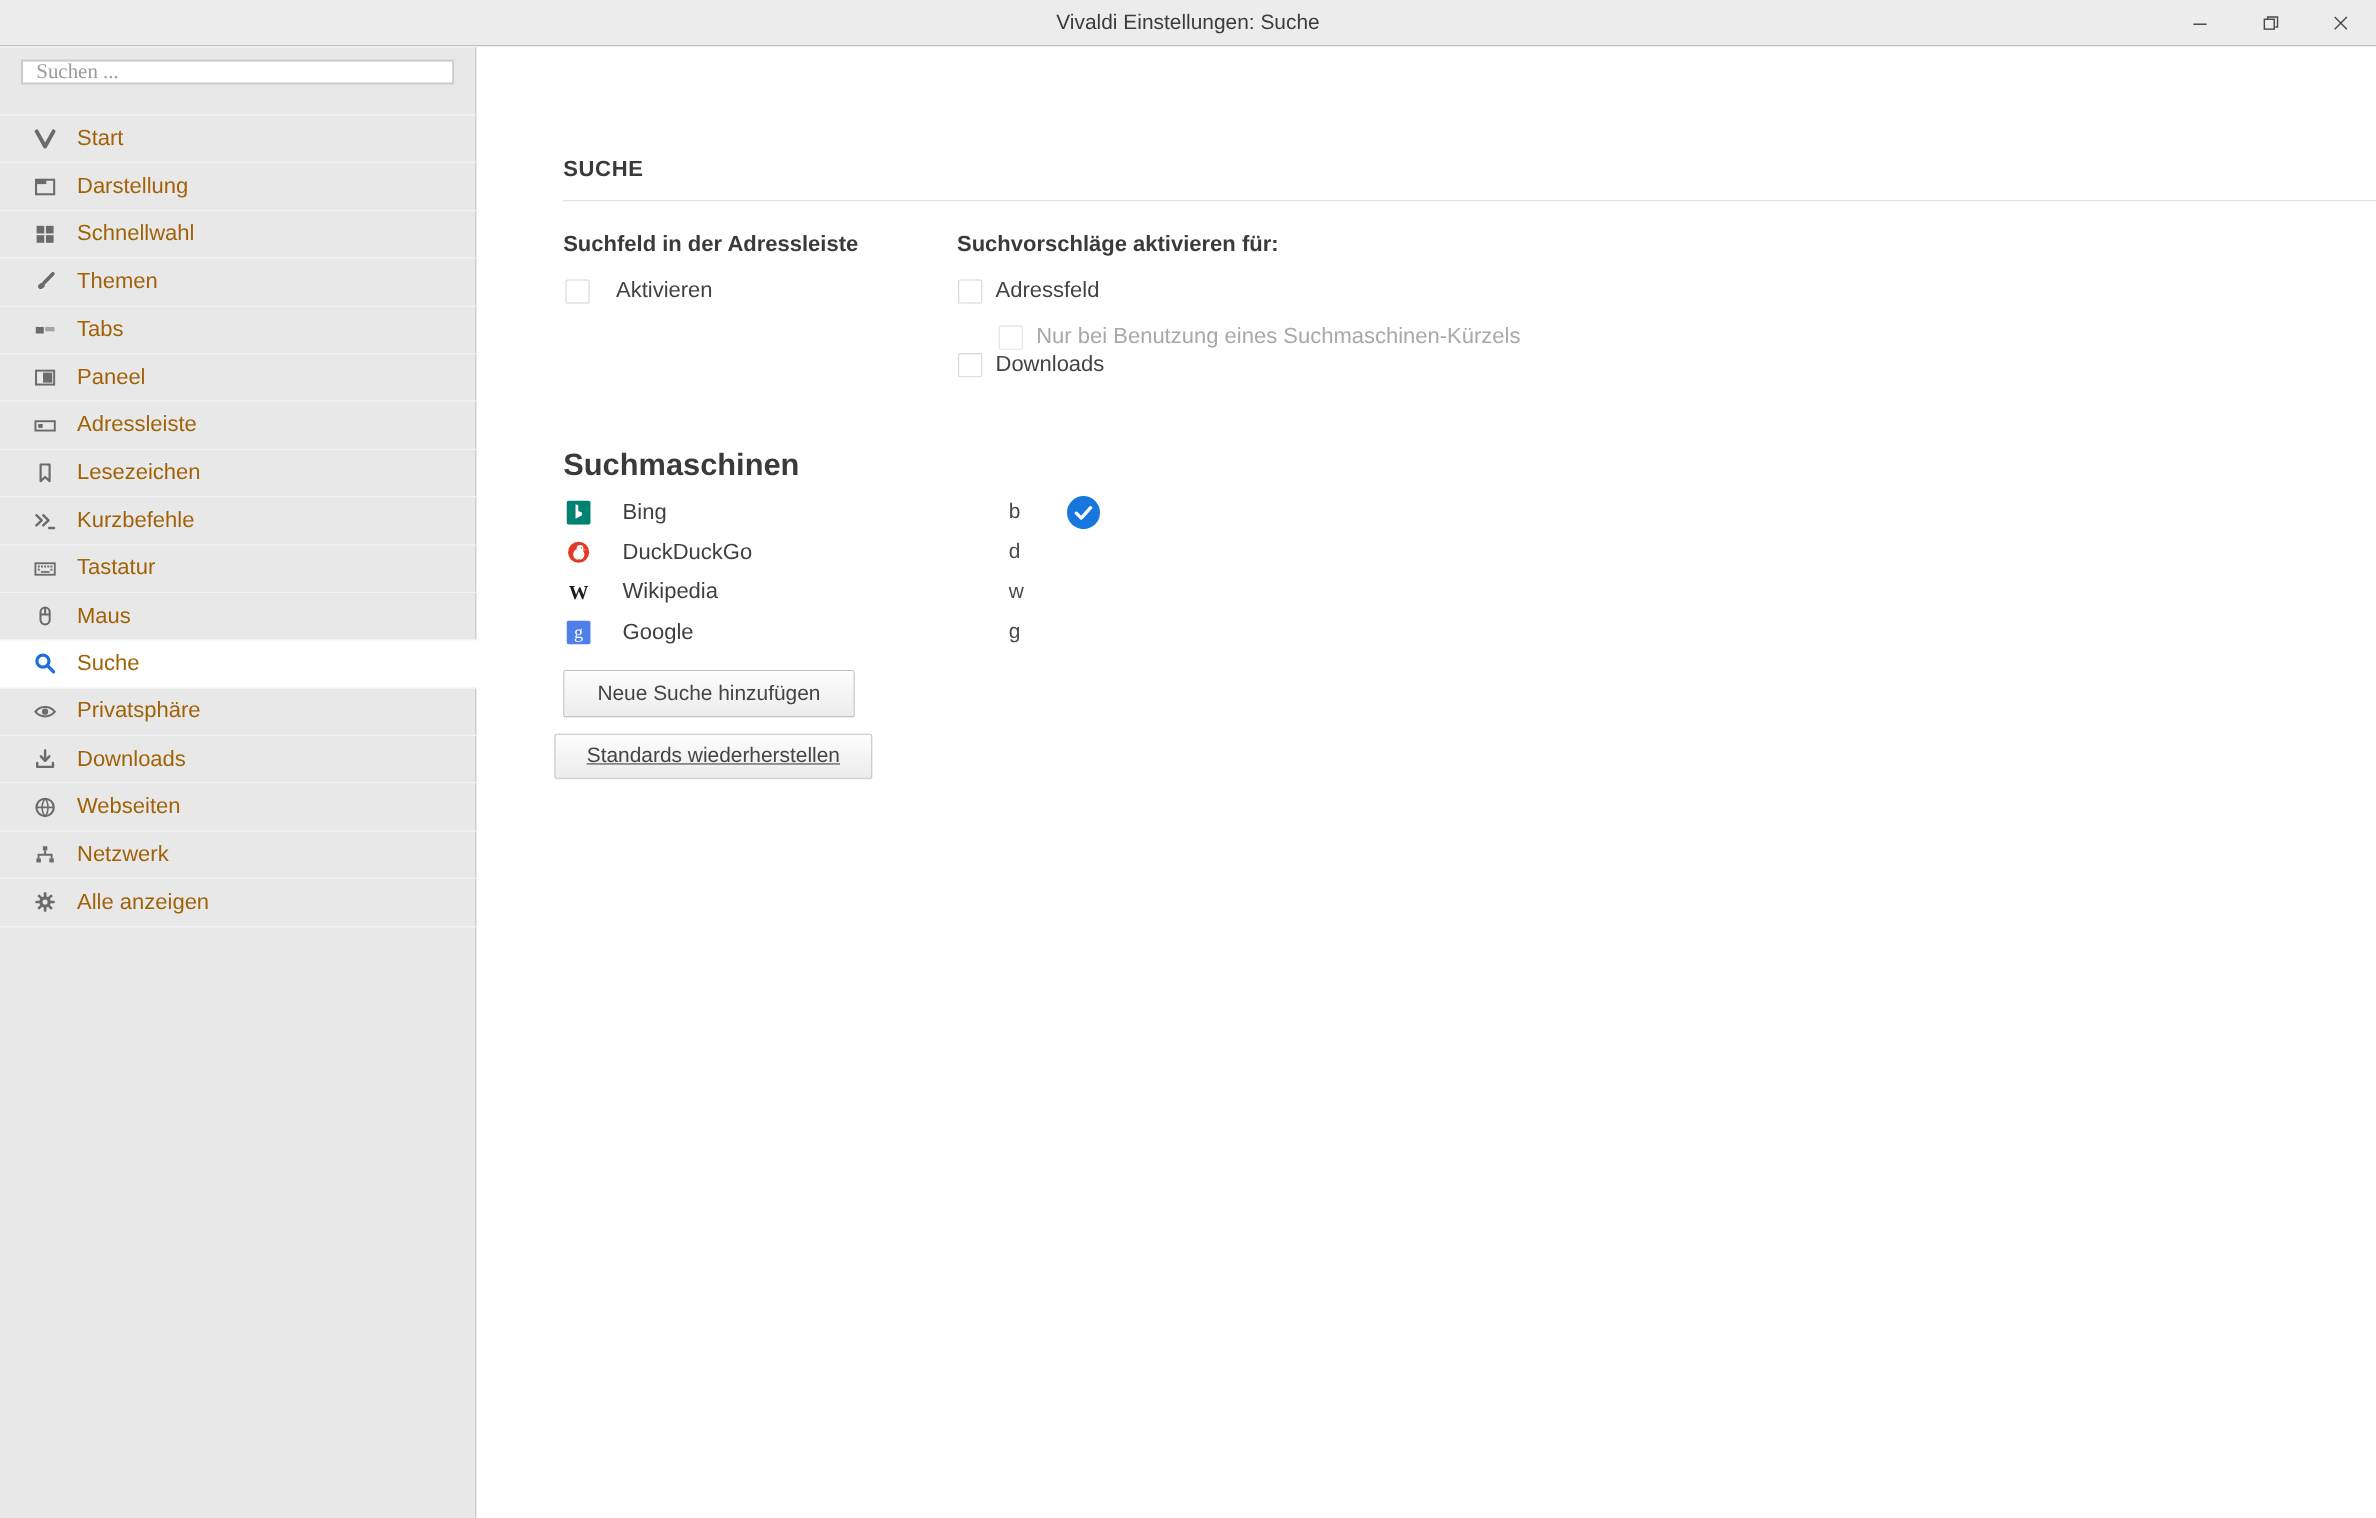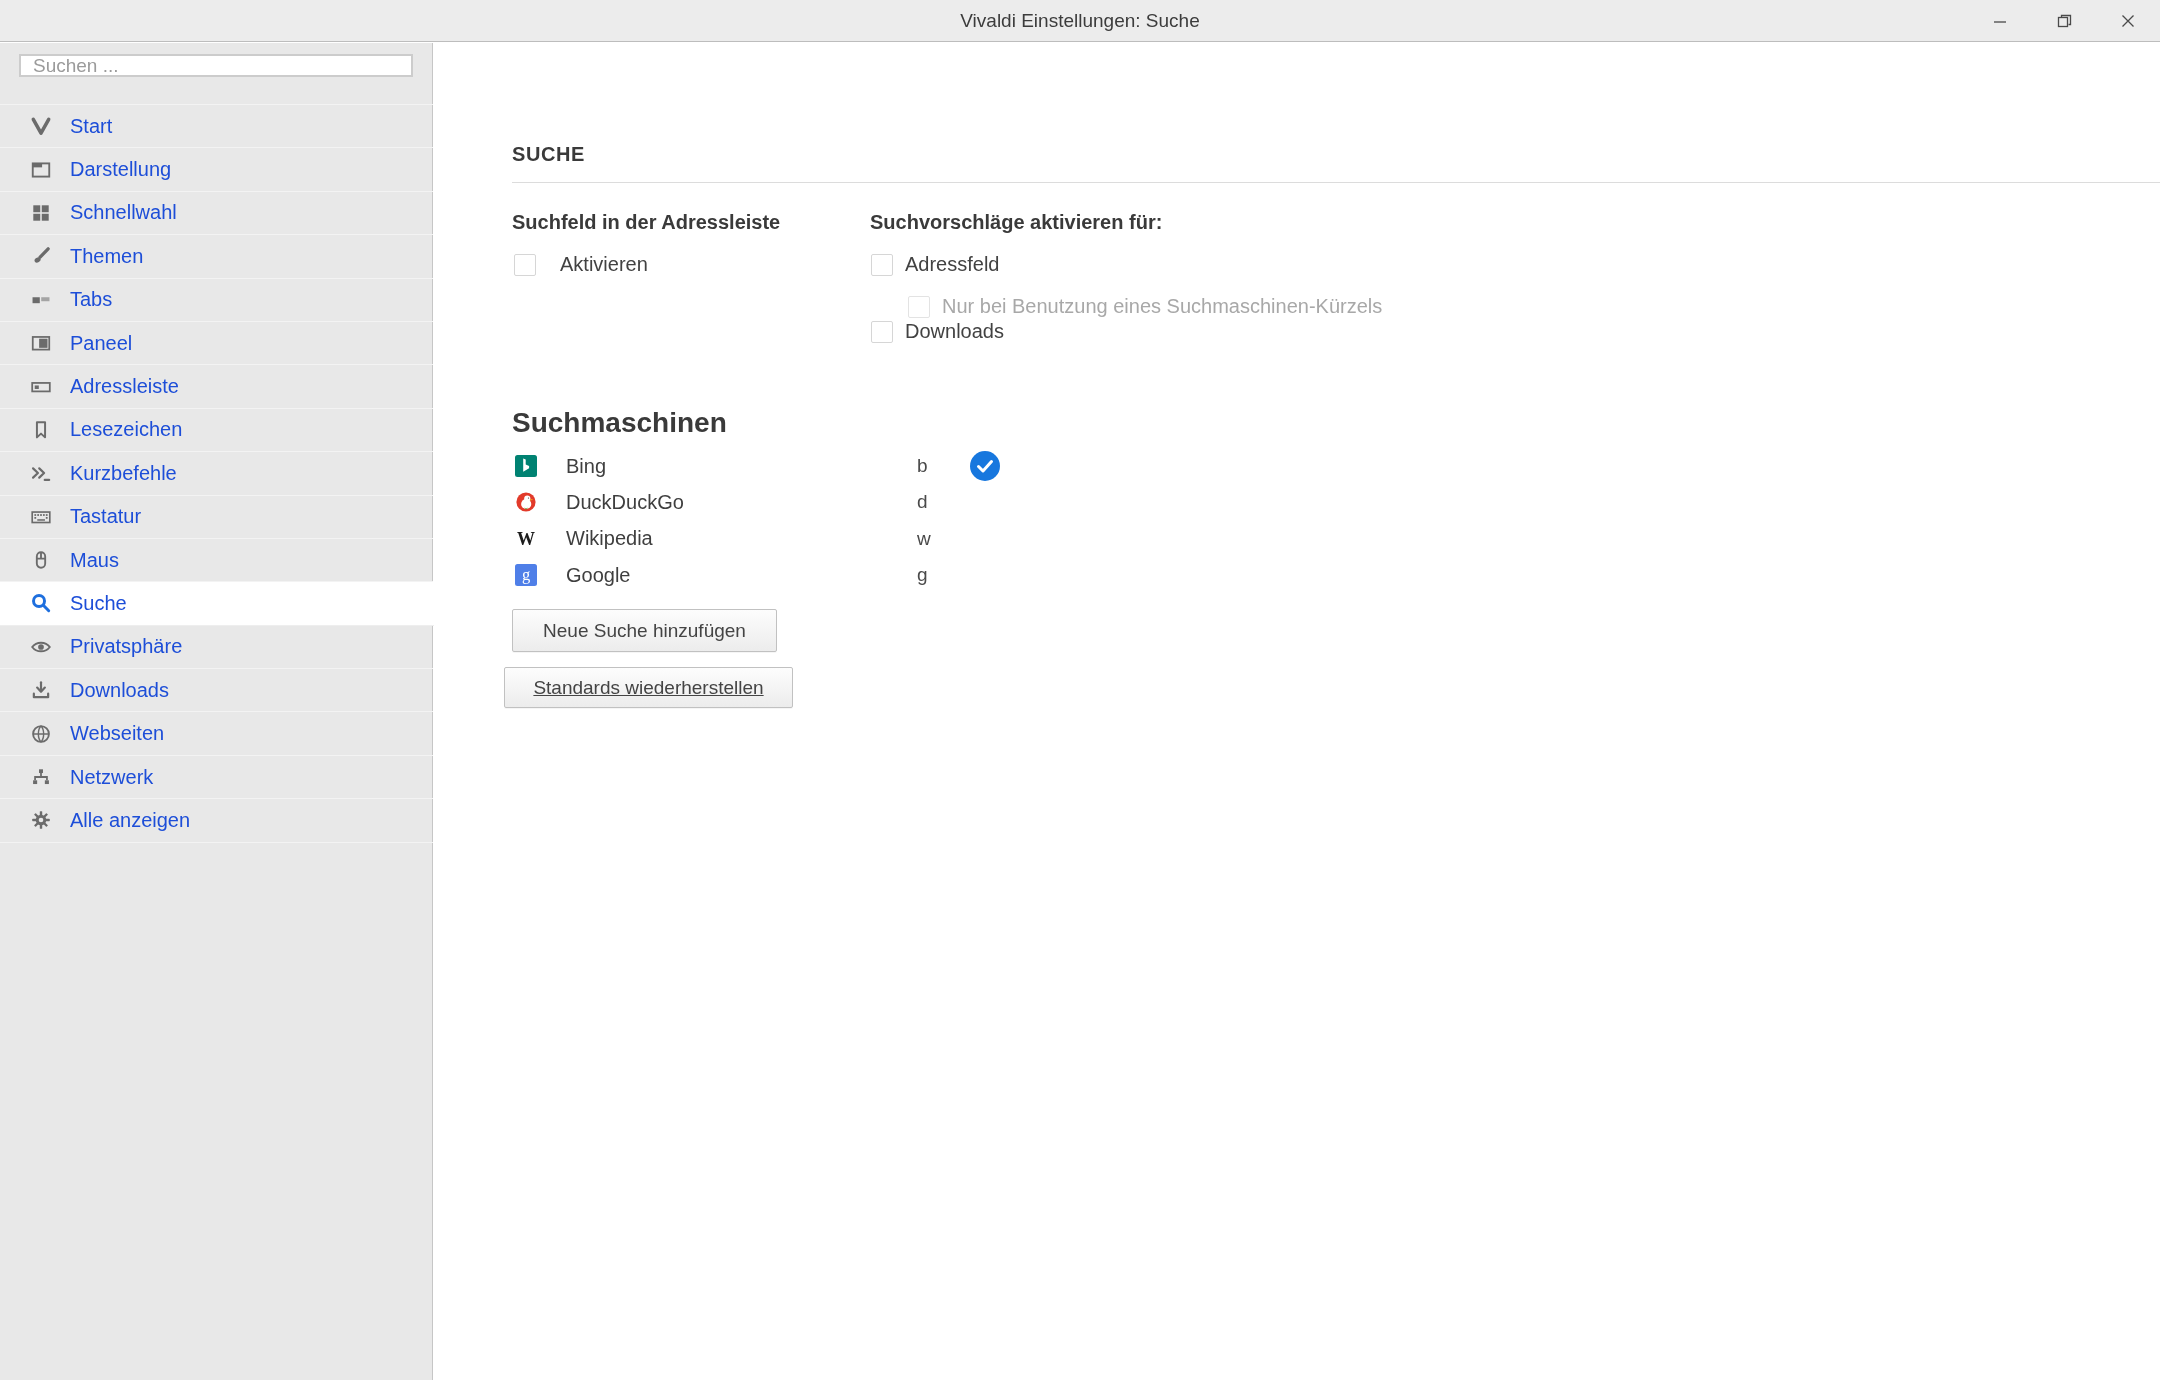--- a/index.html
+++ b/index.html
@@ -14,29 +14,29 @@
   .win-controls { position:absolute; right:0; top:0; height:42px; display:flex; }
   .win-btn { width:64px; height:42px; display:flex; align-items:center;
     justify-content:center; cursor:default; }
   .win-btn svg { stroke:#4a4a4a; stroke-width:1.3; fill:none; }
 
   
   .sidebar { position:absolute; left:0; top:43px; width:433px; height:1337px;
     background:#e8e8e8; border-right:1px solid #c6c6c6; }
   .search-box { position:absolute; left:19px; top:11px; width:394px; height:23px;
     border:2px solid #cccccc; background:#fff; font-size:19px; color:#444;
-    padding:0 12px; outline:none; font-family:Liberation Sans, sans-serif; }
+    padding:0 12px; outline:none; font-family:Liberation Serif, serif; }
   .search-box::placeholder { color:#9b9b9b; }
   .nav { position:absolute; left:0; top:61px; width:433px; list-style:none;
     border-top:1px solid #f3f3f3; }
   .nav li { height:43.4px; display:flex; align-items:center;
     border-bottom:1px solid #f3f3f3; cursor:default; }
   .nav li .ico { width:22px; height:22px; margin-left:30px; flex:0 0 22px;
     display:flex; align-items:center; justify-content:center; }
-  .nav li .lbl { margin-left:18px; font-size:20px; color:#1d4ed8; }
+  .nav li .lbl { margin-left:18px; font-size:20px; color:#a16207; }
   .nav li.active { background:#ffffff; width:434px; position:relative; z-index:2;
     border-bottom:1px solid #eeeeee; }
 
   
   .content { position:absolute; left:434px; top:43px; width:1726px; height:1337px;
     background:#fff; }
   .abs { position:absolute; }
   .page-heading { left:78px; top:100px; font-size:20px; font-weight:bold;
     color:#3a3a3a; letter-spacing:0.6px; }
   .rule { left:78px; top:139px; width:1694px; height:1px; background:#dcdcdc; }

